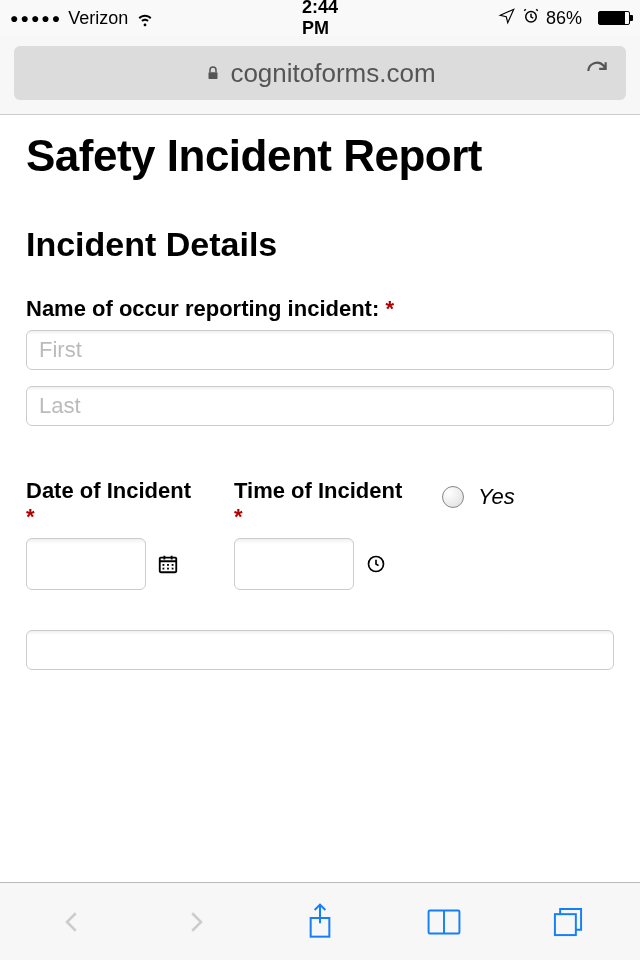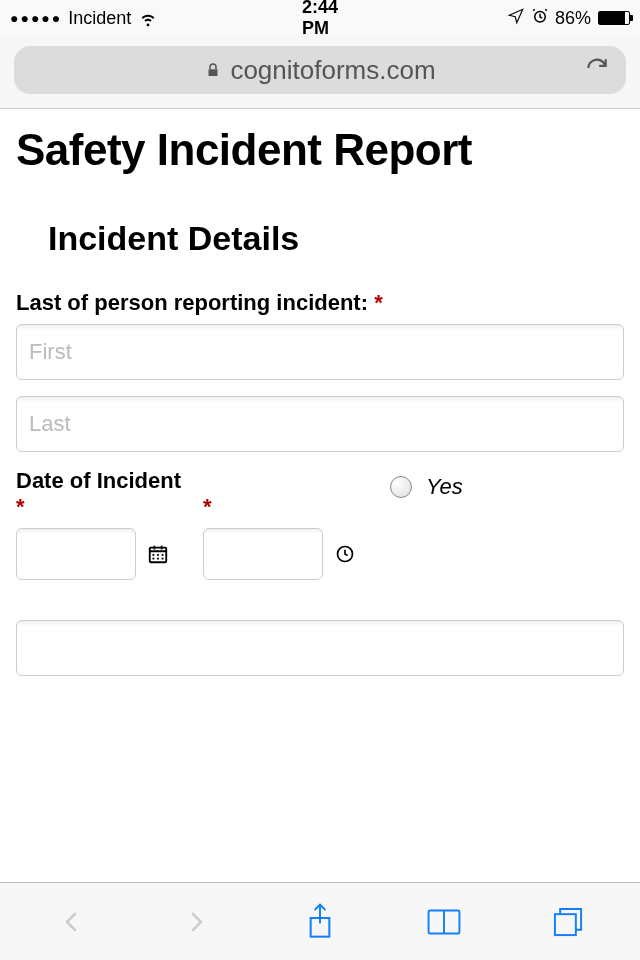--- a/index.html
+++ b/index.html
@@ -5,41 +5,41 @@
   * { box-sizing: border-box; margin: 0; padding: 0; }
   html, body { width: 640px; height: 960px; font-family: -apple-system, Helvetica, Arial, sans-serif; background: #fff; overflow: hidden; }
   
   
   .status-bar { height: 36px; background: #f9f9f9; display: flex; align-items: center; padding: 0 10px; font-size: 18px; color: #000; }
   .status-left { display: flex; align-items: center; gap: 6px; flex: 1; }
   .status-center { flex: 0; font-weight: 600; }
   .status-right { display: flex; align-items: center; gap: 6px; flex: 1; justify-content: flex-end; }
   .dots { letter-spacing: 2px; font-size: 14px; }
   .wifi-icon svg { width: 22px; height: 22px; display: block; }
-  .battery { display: flex; align-items: center; gap: 7px; }
+  .battery { display: flex; align-items: center; gap: 16px; }
   .battery-body { width: 32px; height: 14px; border: 1.5px solid #000; border-radius: 2px; position: relative; }
   .battery-body::after { content: ''; position: absolute; right: -4px; top: 3px; width: 3px; height: 6px; background: #000; border-radius: 0 1px 1px 0; }
   .battery-fill { background: #000; height: 100%; width: 86%; }
   
   
   .address-container { background: #f7f7f7; padding: 10px 14px 14px; border-bottom: 1px solid #ccc; }
-  .address-bar { background: #dcdcdc; border-radius: 16px; height: 48px; display: flex; align-items: center; position: relative; }
+  .address-bar { background: #dcdcdc; border-radius: 6px; height: 54px; display: flex; align-items: center; position: relative; }
   .address-content { flex: 1; display: flex; align-items: center; justify-content: center; gap: 8px; font-size: 26px; color: #555; }
   .reload-btn { position: absolute; right: 16px; }
   
   
-  .form-content { padding: 16px 16px; background: #fff; }
+  .form-content { padding: 16px 26px; background: #fff; }
   .form-title { font-size: 44px; font-weight: 700; font-family: "Arial Narrow", Arial, sans-serif; font-stretch: condensed; letter-spacing: -0.5px; margin-bottom: 44px; }
-  .section-title { font-size: 34px; font-weight: 700; font-family: "Arial Narrow", Arial, sans-serif; font-stretch: condensed; margin-bottom: 32px; margin-left: 32px; }
+  .section-title { font-size: 34px; font-weight: 700; font-family: "Arial Narrow", Arial, sans-serif; font-stretch: condensed; margin-bottom: 32px; }
   .field-label { font-size: 22px; font-weight: 700; font-family: "Arial Narrow", Arial, sans-serif; font-stretch: condensed; margin-bottom: 8px; display: block; }
   .required { color: #b00000; font-weight: 700; }
-  .text-input { width: 100%; height: 56px; border: 1px solid #ccc; border-radius: 6px; padding: 0 12px; font-size: 22px; background: linear-gradient(#f0f0f0, #fff 10%); margin-bottom: 16px; }
+  .text-input { width: 100%; height: 40px; border: 1px solid #ccc; border-radius: 6px; padding: 0 12px; font-size: 22px; background: linear-gradient(#f0f0f0, #fff 10%); margin-bottom: 16px; }
   .text-input::placeholder { color: #bbb; }
   
-  .row { display: flex; gap: 7px; }
+  .row { display: flex; gap: 28px; margin-top: 36px; }
   .col { flex: 1; }
   .col-narrow { flex: 0 0 180px; }
   .col-wide { flex: 0 0 200px; }
   
   .input-with-icon { display: flex; align-items: center; gap: 10px; }
   .small-input { width: 120px; height: 52px; border: 1px solid #ccc; border-radius: 6px; padding: 0 8px; font-size: 18px; background: linear-gradient(#f0f0f0, #fff 10%); }
   .icon-btn { width: 24px; height: 24px; display: flex; align-items: center; justify-content: center; }
   
   .radio-group { margin-top: 6px; font-style: italic; }
   .radio-option { display: flex; align-items: center; gap: 14px; margin-bottom: 20px; font-size: 22px; }
@@ -52,21 +52,21 @@
   .toolbar-btn.disabled svg { stroke: #ccc; }
   
   .location-section { margin-top: 40px; }
 </style>
 </head>
 <body>
 
 <div class="status-bar">
   <div class="status-left">
     <span class="dots">●●●●●</span>
-    <span>Incident</span>
+    <span>Verizon</span>
     <span class="wifi-icon">
       <svg viewBox="0 0 24 24" fill="#000">
           <path d="M12 18c.8 0 1.5.7 1.5 1.5S12.8 21 12 21s-1.5-.7-1.5-1.5S11.2 18 12 18zm-4-3.5c2.2-2.2 5.8-2.2 8 0l-1.5 1.5c-1.4-1.4-3.6-1.4-5 0L8 14.5zm-3-3c3.9-3.9 10.1-3.9 14 0l-1.5 1.5c-3-3-8-3-11 0L5 11.5z"></path>
         </svg>
     </span>
   </div>
   <div class="status-center">2:44 PM</div>
   <div class="status-right">
     <span>
       <svg width="18" height="18" viewBox="0 0 24 24" fill="none" stroke="#000" stroke-width="1.5">
@@ -106,21 +106,21 @@
         </svg>
     </span>
   </div>
 </div>
 
 <div class="form-content">
   <h1 class="form-title">Safety Incident Report</h1>
   <h2 class="section-title">Incident Details</h2>
   
   <label class="field-label">
-    <span>Last of person reporting incident:</span>
+    <span>Name of occur reporting incident:</span>
     <span class="required">*</span>
   </label>
   <input class="text-input" placeholder="First" style="">
   <input class="text-input" placeholder="Last" style="">
   
   <div class="row">
     <div class="col col-narrow">
       <label class="field-label">
         <span>Date of Incident</span><br>
         <span class="required">*</span>
@@ -136,21 +136,21 @@
               <rect x="16" y="12" width="2" height="2"></rect>
               <rect x="6" y="16" width="2" height="2"></rect>
               <rect x="11" y="16" width="2" height="2"></rect>
               <rect x="16" y="16" width="2" height="2"></rect>
             </svg>
         </span>
       </div>
     </div>
     <div class="col col-narrow">
       <label class="field-label">
-        <br>
+        <span>Time of Incident</span><br>
         <span class="required">*</span>
       </label>
       <div class="input-with-icon">
         <input class="small-input" style="">
         <span class="icon-btn">
           <svg width="20" height="20" viewBox="0 0 24 24" fill="none" stroke="#000" stroke-width="2">
               <circle cx="12" cy="12" r="9"></circle>
               <path d="M12 7v5l3 2"></path>
             </svg>
         </span>

